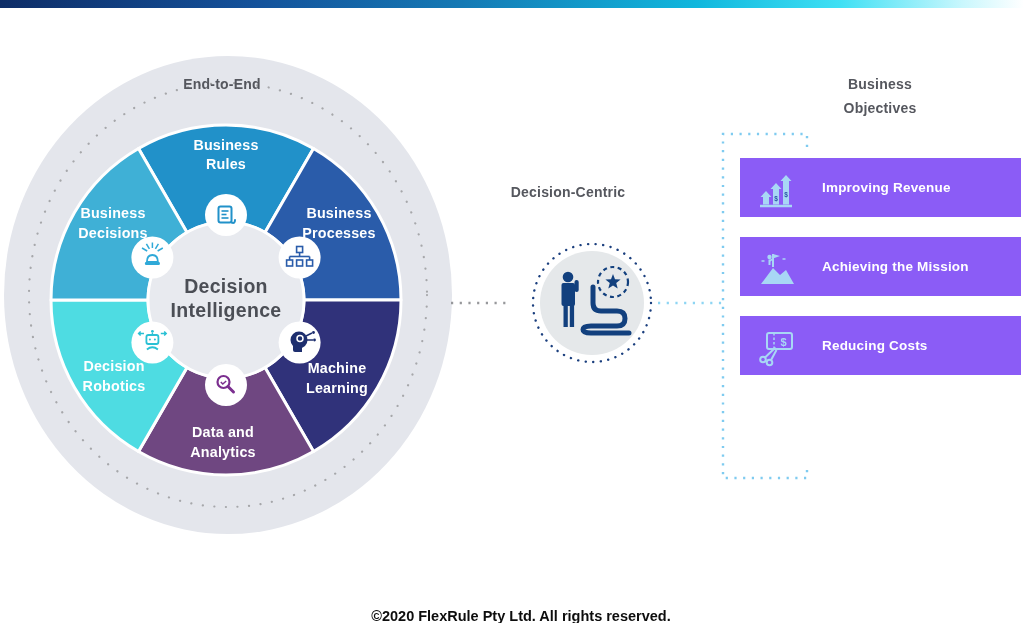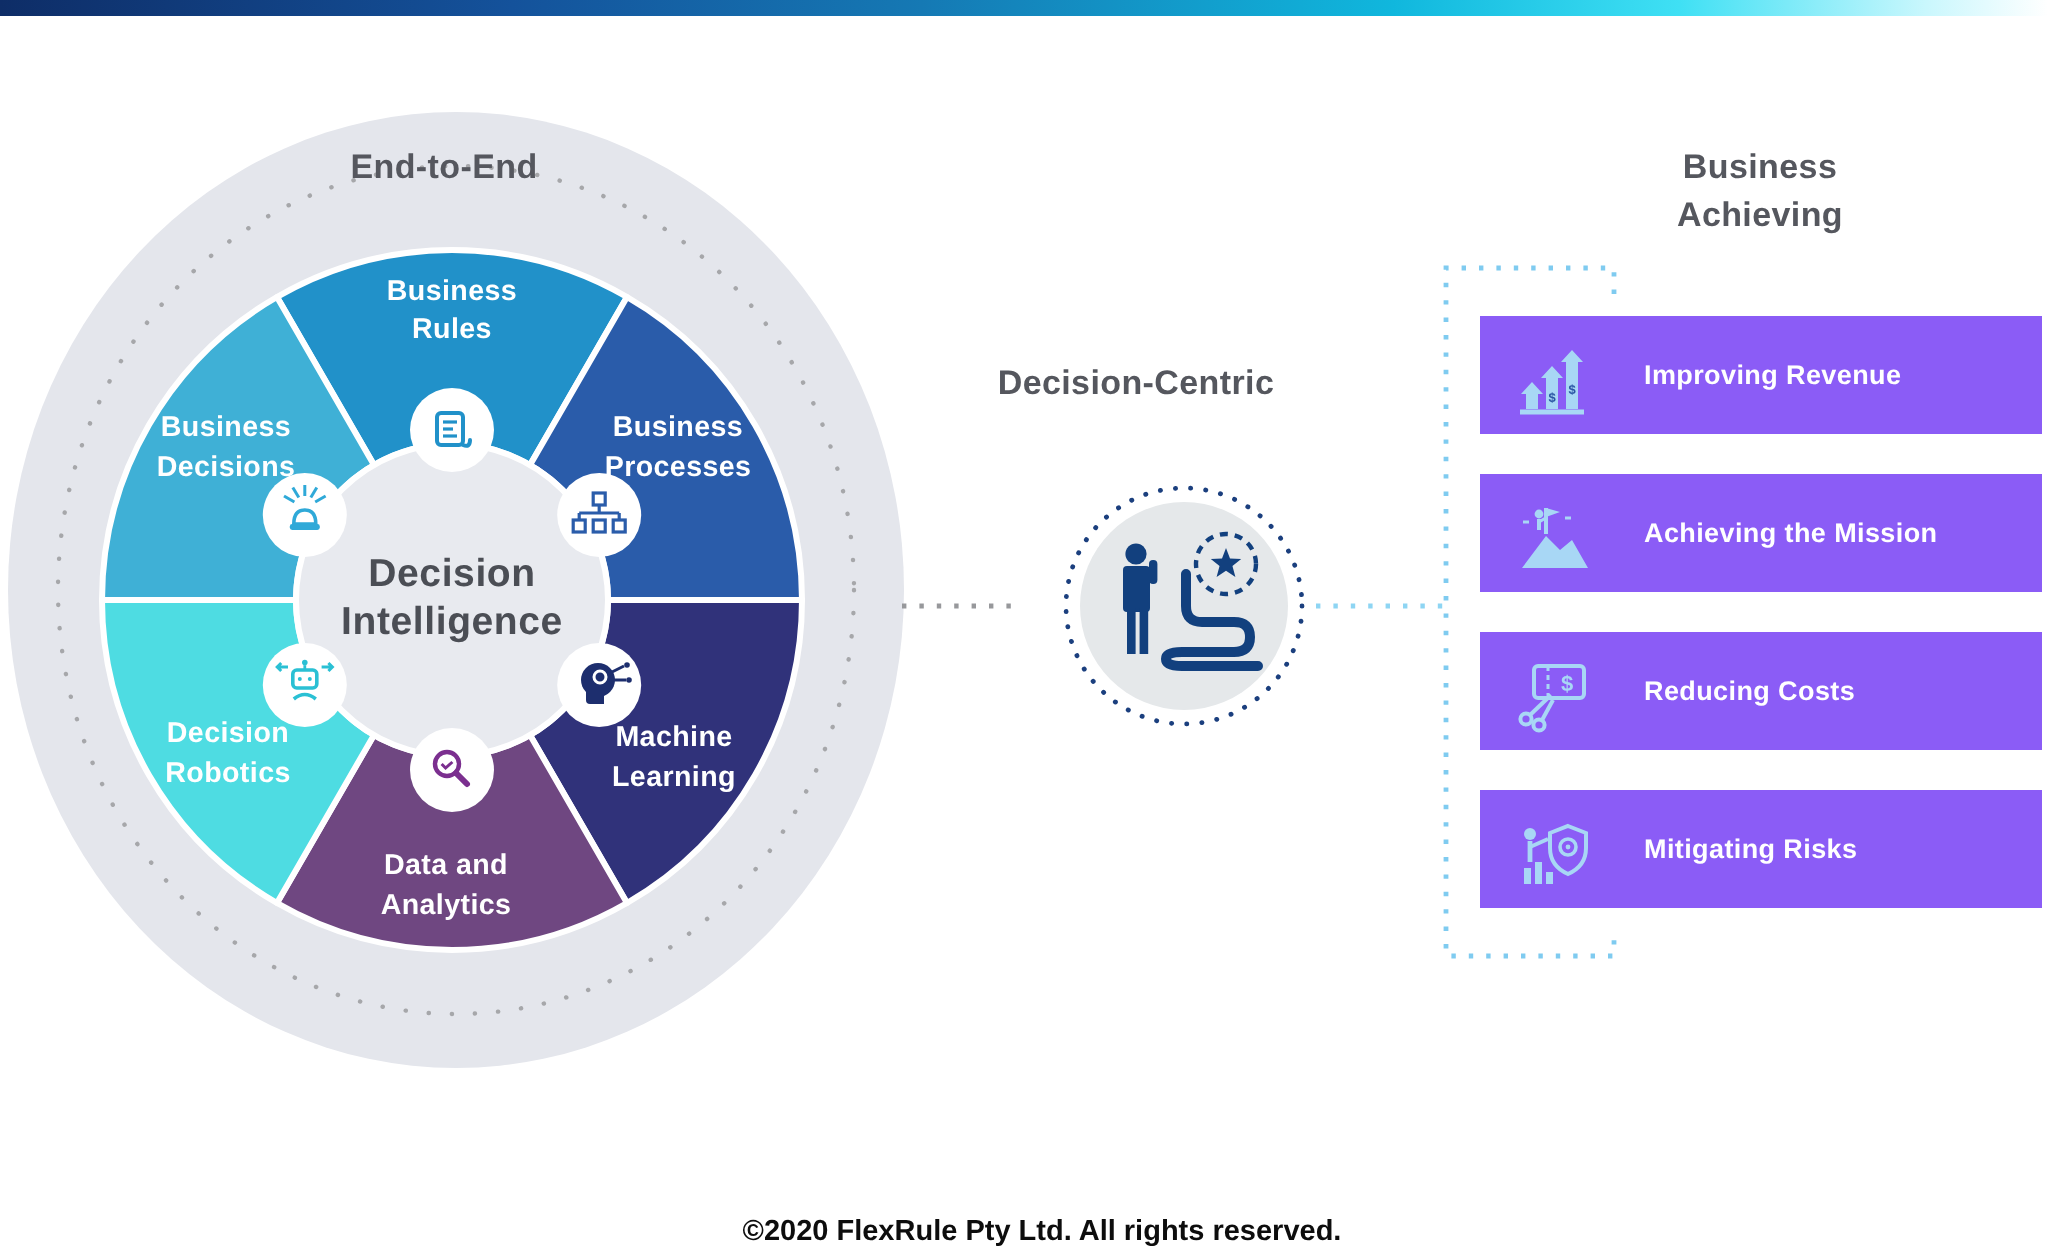--- a/index.html
+++ b/index.html
@@ -10,21 +10,21 @@
   .topbar{
     position:absolute;left:0;top:0;width:1024px;height:8px;
     background:linear-gradient(90deg,#0e2d67 0%,#14529b 25%,#1579b4 45%,#10b7dd 68%,#3fe0f4 82%,#c9f7fd 94%,#ffffff 100%);
   }
   .diagram-svg{position:absolute;left:0;top:0;}
   svg text{font-family:"Liberation Sans",sans-serif;}
   .seg-label{fill:#ffffff;font-size:14.3px;font-weight:bold;letter-spacing:.2px;text-anchor:middle;}
   .center-label{fill:#4b4e55;font-size:19.5px;font-weight:bold;letter-spacing:.3px;text-anchor:middle;}
   .heading{
     position:absolute;text-align:center;color:#55575e;font-weight:bold;
-    font-size:17px;line-height:24px;letter-spacing:.2px;
+    font-size:14px;line-height:24px;letter-spacing:.2px;
   }
   .heading-wheel{left:72px;top:72px;width:300px;}
   .heading-approach{left:468px;top:180px;width:200px;}
   .heading-objectives{left:780px;top:72px;width:200px;}
   .objectives-col{position:absolute;left:740px;top:158px;width:281px;}
   .obj-box{
     width:281px;height:59px;margin-bottom:20px;background:#8b5cf6;
     display:flex;align-items:center;box-sizing:border-box;padding-left:14px;
   }
   .obj-icon{width:44px;height:44px;flex:0 0 44px;}
@@ -158,21 +158,21 @@
 <div class="heading heading-wheel">
   <div>End-to-End</div>
 </div>
 
 <div class="heading heading-approach">
   <div>Decision-Centric</div>
 </div>
 
 <div class="heading heading-objectives">
   <div>Business</div>
-  <div>Achieving</div>
+  <div>Objectives</div>
 </div>
 
 <div class="objectives-col">
 
   <div class="obj-box">
     <svg class="obj-icon" viewBox="0 0 44 44">
       <line x1="6" y1="40" x2="38" y2="40" stroke="#a8d7f5" stroke-width="2.5"></line>
       <path d="M12,25 L17.5,31 L15,31 L15,38.5 L9,38.5 L9,31 L6.5,31 Z" fill="#a8d7f5"></path>
       <path d="M22,17 L27.5,23 L25,23 L25,38.5 L19,38.5 L19,23 L16.5,23 Z" fill="#a8d7f5"></path>
       <path d="M32,9 L37.5,15 L35,15 L35,38.5 L29,38.5 L29,15 L26.5,15 Z" fill="#a8d7f5"></path>
@@ -202,30 +202,16 @@
       <line x1="20" y1="9" x2="20" y2="25" stroke="#a8d7f5" stroke-width="1.5" stroke-dasharray="2.5 2"></line>
       <text x="29.5" y="21.5" font-size="11" font-weight="bold" fill="#a8d7f5" text-anchor="middle">$</text>
       <line x1="10.5" y1="34" x2="21.5" y2="23.5" stroke="#a8d7f5" stroke-width="2"></line>
       <line x1="16.5" y1="37" x2="22.5" y2="26" stroke="#a8d7f5" stroke-width="2"></line>
       <circle cx="9" cy="35.5" r="2.8" fill="none" stroke="#a8d7f5" stroke-width="2"></circle>
       <circle cx="15.5" cy="38.5" r="2.8" fill="none" stroke="#a8d7f5" stroke-width="2"></circle>
     </svg>
     <span class="obj-label">Reducing Costs</span>
   </div>
 
-  <div class="obj-box">
-    <svg class="obj-icon" viewBox="0 0 44 44">
-      <path d="M30,10 L39,13.5 V21 Q39,30 30,34 Q21,30 21,21 V13.5 Z" fill="none" stroke="#a8d7f5" stroke-width="2"></path>
-      <circle cx="30" cy="20.5" r="4" fill="none" stroke="#a8d7f5" stroke-width="1.8"></circle>
-      <circle cx="30" cy="20.5" r="1.2" fill="#a8d7f5"></circle>
-      <circle cx="11" cy="14" r="3" fill="#a8d7f5"></circle>
-      <line x1="11" y1="17.5" x2="11" y2="28" stroke="#a8d7f5" stroke-width="2.4"></line>
-      <line x1="11" y1="20.5" x2="20" y2="16.5" stroke="#a8d7f5" stroke-width="2"></line>
-      <rect x="8" y="31" width="3.5" height="8" fill="#a8d7f5"></rect>
-      <rect x="13.5" y="28" width="3.5" height="11" fill="#a8d7f5"></rect>
-      <rect x="19" y="33" width="3.5" height="6" fill="#a8d7f5"></rect>
-    </svg>
-    <span class="obj-label">Mitigating Risks</span>
-  </div>
 
 </div>
 
 <div class="footer">©2020 FlexRule Pty Ltd. All rights reserved.</div>
 
 </body></html>

